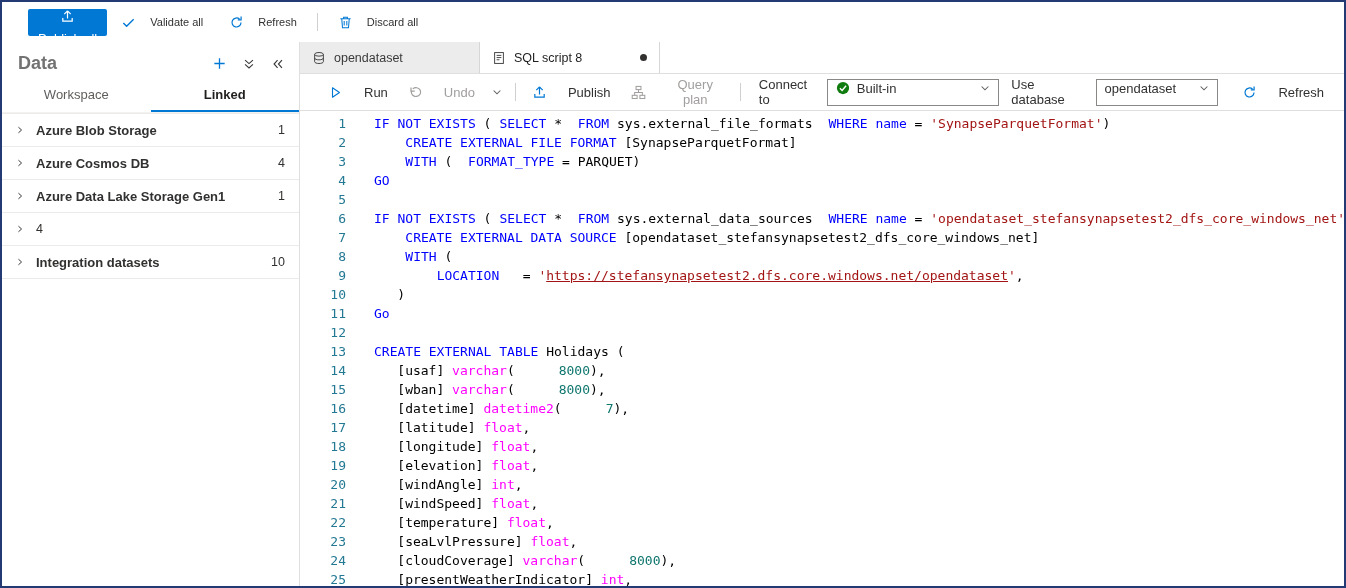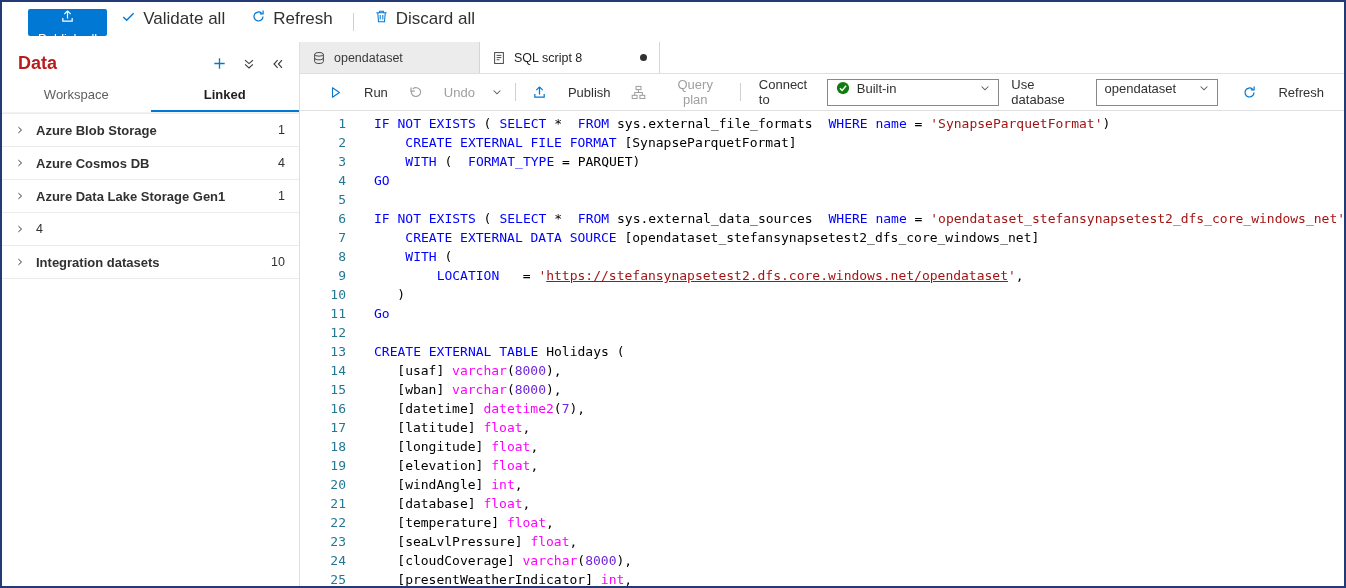--- a/index.html
+++ b/index.html
@@ -9,33 +9,33 @@
   .frame { width:1346px; height:588px; border:2px solid #233a74; background:#fff;
            display:flex; flex-direction:column; overflow:hidden; }
 
   
   .cmdbar { height:40px; flex:0 0 40px; display:flex; align-items:center; gap:2px; padding:0 12px 0 26px; background:#fff; }
   .btn-primary { height:27px; background:#0078d4; color:#fff; border:none; border-radius:2px;
                  display:inline-flex; align-items:center; gap:7px; padding:0 10px;
                  font-size:13px; font-family:inherit; cursor:pointer;flex-direction:column; }
   .badge { background:#fce100; color:#323130; border-radius:50%; width:16px; height:16px;
            font-size:10px; font-weight:700; display:flex; align-items:center; justify-content:center; }
-  .btn-flat { height:27px; background:transparent; border:none; display:inline-flex; align-items:flex-start;
-              gap:7px; padding:0 12px; font-size:17px; color:#323130; font-family:inherit; cursor:pointer; }
+  .btn-flat { height:27px; background:transparent; border:none; display:inline-flex; align-items:center;
+              gap:14px; padding:0 12px; font-size:11px; color:#323130; font-family:inherit; cursor:pointer; }
   .icon { display:inline-flex; line-height:0; }
   .ic-blue { color:#0078d4; }
   .vsep { width:1px; height:18px; background:#d2d0ce; margin:0 6px; }
 
   
   .bodyrow { flex:1; display:flex; min-height:0; }
 
   
   .sidebar { width:298px; flex:0 0 298px; border-right:1px solid #e1dfdd; display:flex; flex-direction:column; background:#fff; }
   .side-head { display:flex; align-items:center; padding:11px 14px 5px 16px; }
-  .side-title { font-size:18px; font-weight:700; color:#b91c1c; flex:1; }
+  .side-title { font-size:18px; font-weight:700; color:#737373; flex:1; }
   .side-actions { display:flex; gap:15px; align-items:center; color:#3b3a39; }
   .side-actions .icon { cursor:pointer; }
   .side-tabs { display:flex; border-bottom:1px solid #f3f2f1; }
   .stab { flex:1; text-align:center; font-size:13px; color:#605e5c; padding:8px 0 8px;
           border-bottom:2px solid transparent; cursor:pointer; }
   .stab.active { color:#201f1e; font-weight:700; border-bottom-color:#0078d4; }
   .filter { margin:13px 10px 13px 12px; height:27px; border:1px solid #69797e; display:flex;
             align-items:center; padding:0 8px; gap:7px; background:#fff; }
   .filter input { border:none; outline:none; flex:1; font-size:12.5px; color:#323130; font-family:inherit; }
   .filter input::placeholder { color:#666; font-style:italic; }
@@ -76,21 +76,21 @@
             font-family:"DejaVu Sans Mono","Liberation Mono",monospace; font-size:13px; line-height:19px; }
   .gutter { width:50px; flex:0 0 50px; text-align:right; color:#237893; padding-right:4px; }
   .ln { height:19px; }
   .code { flex:1; padding-left:16px; overflow:hidden; }
   .cl { height:19px; white-space:pre; }
   .tok-k { color:#0000ff;margin-left:8px; }
   .tok-p { color:#000000; }
   .tok-s { color:#a31515; }
   .tok-u { color:#a31515; text-decoration:underline;text-align:center; }
   .tok-t { color:#ff00ff; }
-  .tok-n { color:#6d28d9; }
+  .tok-n { color:#0f766e;margin-left:44px; }
 </style>
 </head>
 <body>
 
 <div class="frame">
 
   <div class="cmdbar">
     <button class="btn-primary">
       <span class="icon">
         <svg width="15" height="15" viewBox="0 0 16 16">
@@ -351,21 +351,21 @@
             <div class="cl"><span class="tok-k">Go</span></div>
             <div class="cl"></div>
             <div class="cl"><span class="tok-k">CREATE EXTERNAL TABLE</span><span class="tok-p"> Holidays (</span></div>
             <div class="cl"><span class="tok-p">    [usaf] </span><span class="tok-t">varchar</span><span class="tok-p">(</span><span class="tok-n">8000</span><span class="tok-p">),</span></div>
             <div class="cl"><span class="tok-p">    [wban] </span><span class="tok-t">varchar</span><span class="tok-p">(</span><span class="tok-n">8000</span><span class="tok-p">),</span></div>
             <div class="cl"><span class="tok-p">    [datetime] </span><span class="tok-t">datetime2</span><span class="tok-p">(</span><span class="tok-n">7</span><span class="tok-p">),</span></div>
             <div class="cl"><span class="tok-p">    [latitude] </span><span class="tok-t">float</span><span class="tok-p">,</span></div>
             <div class="cl"><span class="tok-p">    [longitude] </span><span class="tok-t">float</span><span class="tok-p">,</span></div>
             <div class="cl"><span class="tok-p">    [elevation] </span><span class="tok-t">float</span><span class="tok-p">,</span></div>
             <div class="cl"><span class="tok-p">    [windAngle] </span><span class="tok-t">int</span><span class="tok-p">,</span></div>
-            <div class="cl"><span class="tok-p">    [database] </span><span class="tok-t">float</span><span class="tok-p">,</span></div>
+            <div class="cl"><span class="tok-p">    [windSpeed] </span><span class="tok-t">float</span><span class="tok-p">,</span></div>
             <div class="cl"><span class="tok-p">    [temperature] </span><span class="tok-t">float</span><span class="tok-p">,</span></div>
             <div class="cl"><span class="tok-p">    [seaLvlPressure] </span><span class="tok-t">float</span><span class="tok-p">,</span></div>
             <div class="cl"><span class="tok-p">    [cloudCoverage] </span><span class="tok-t">varchar</span><span class="tok-p">(</span><span class="tok-n">8000</span><span class="tok-p">),</span></div>
             <div class="cl"><span class="tok-p">    [presentWeatherIndicator] </span><span class="tok-t">int</span><span class="tok-p">,</span></div>
           </div>
       </div>
 
     </main>
   </div>
 </div>

